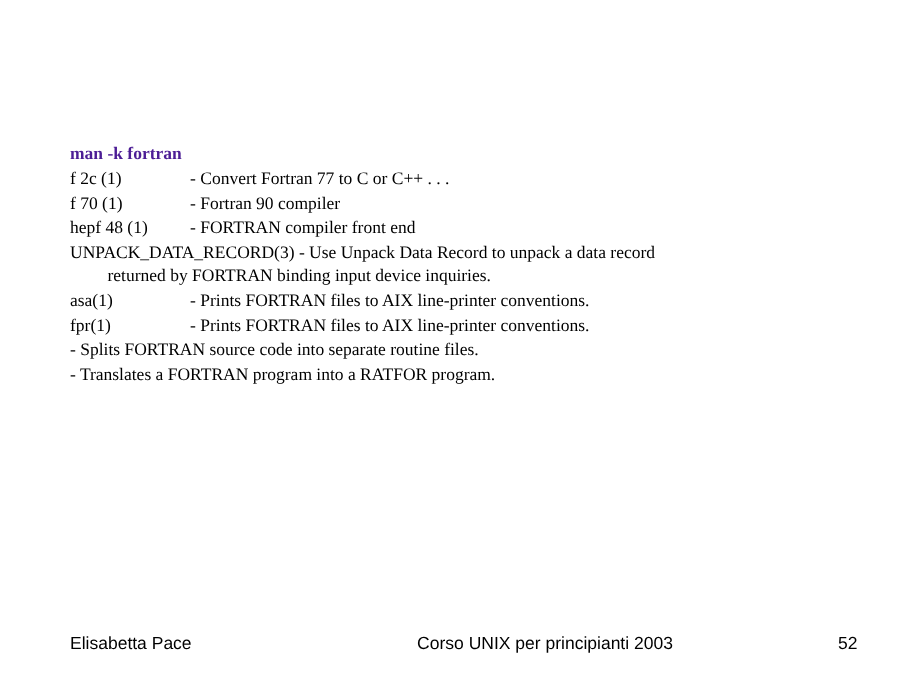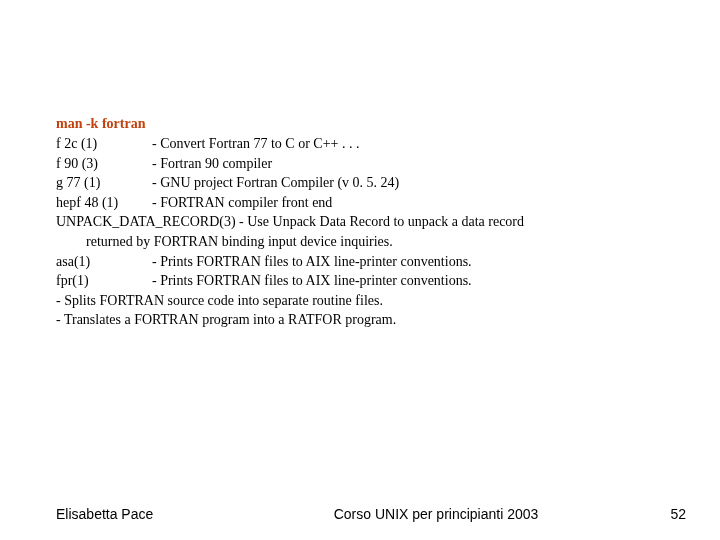--- a/index.html
+++ b/index.html
@@ -12,21 +12,21 @@
       color: #000;
       position: relative;
     }
     .content {
       position: absolute;
       top: 116px;
       left: 56px;
       right: 56px;
     }
     .cmd {
-      color: #c2410c;
+      color: #4c1d95;
       font-weight: bold;
       margin-bottom: 2px;
       font-family: Liberation Serif, serif;
     }
     .row {
       display: flex;
       line-height: 1.4;
     }
     .name {
       width: 96px;
@@ -62,26 +62,22 @@
 <body>
 
 <div class="content">
   <div class="cmd">man -k fortran</div>
 
   <div class="row">
     <div class="name">f 2c (1)</div>
     <div class="desc">- Convert Fortran 77 to C or C++ . . .</div>
   </div>
   <div class="row">
-    <div class="name">f 90 (3)</div>
+    <div class="name">f 70 (1)</div>
     <div class="desc">- Fortran 90 compiler</div>
-  </div>
-  <div class="row">
-    <div class="name">g 77 (1)</div>
-    <div class="desc">- GNU project Fortran Compiler (v 0. 5. 24)</div>
   </div>
   <div class="row">
     <div class="name">hepf 48 (1)</div>
     <div class="desc">- FORTRAN compiler front end</div>
   </div>
 
   <div class="wrap">UNPACK_DATA_RECORD(3)   - Use Unpack Data Record to unpack a data record</div>
   <div class="wrap-cont">returned by FORTRAN binding input device inquiries.</div>
 
   <div class="row">

